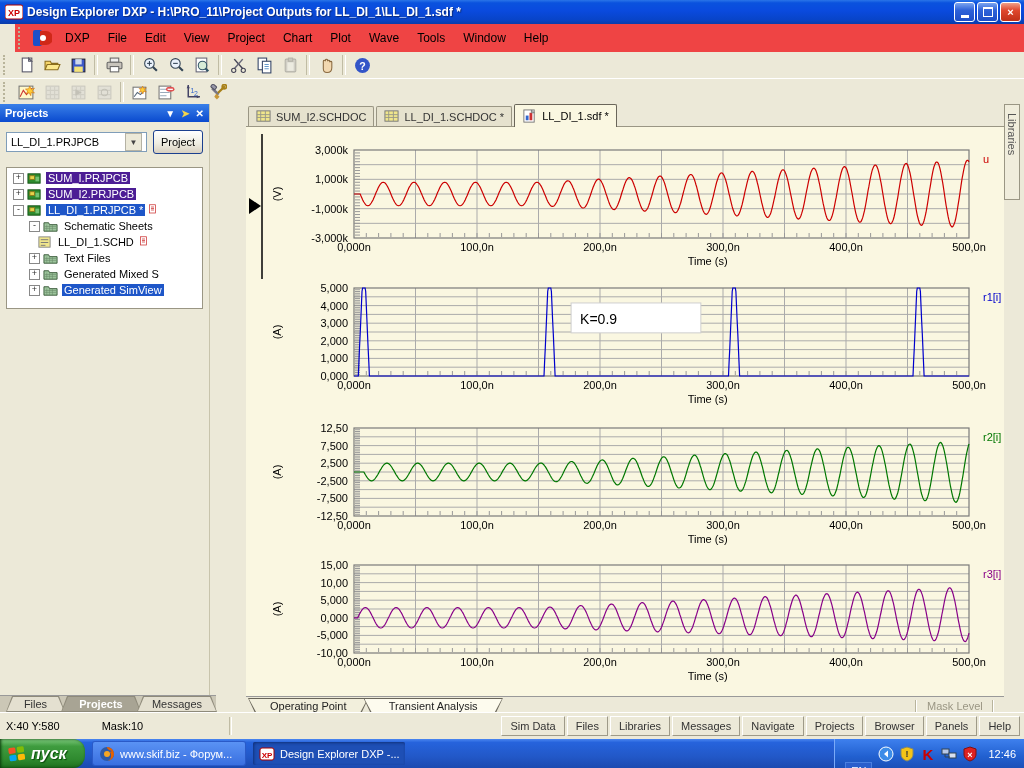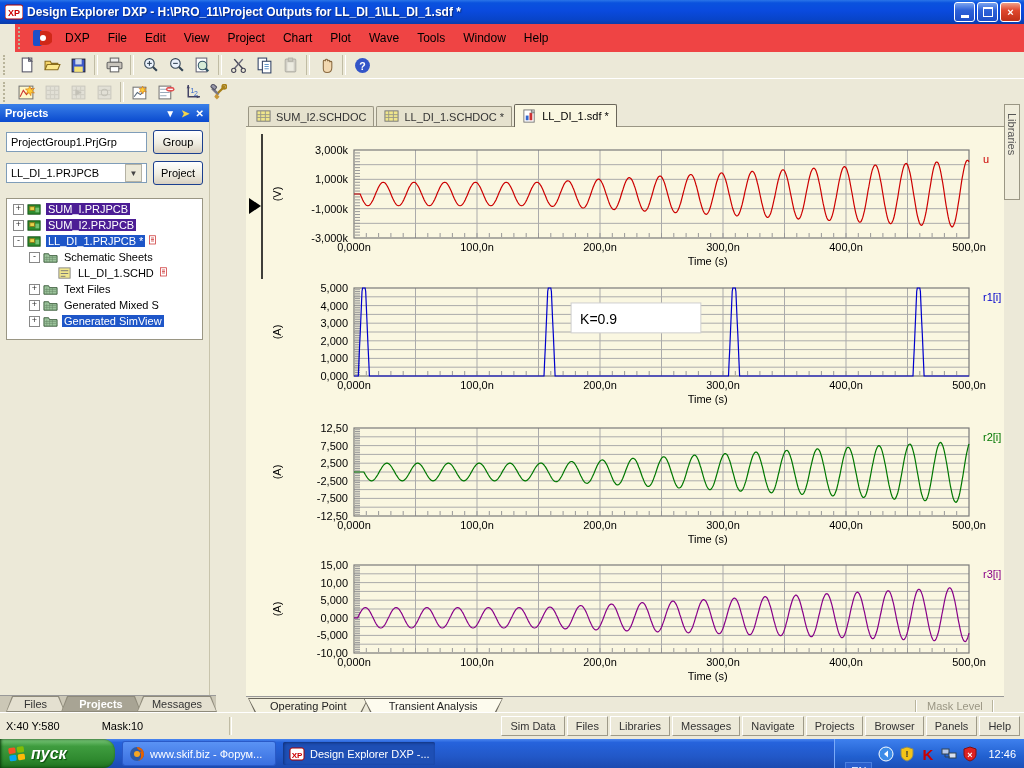--- a/index.html
+++ b/index.html
@@ -89,21 +89,21 @@
     border-top:1px solid #fff;display:flex;align-items:center;box-sizing:border-box;}
   .scoords{padding:0 6px;}  .sgrid{padding:0 6px;margin-left:30px;}
   .ssep{width:1px;height:18px;border-left:1px solid #c0bca4;border-right:1px solid #fff;}
   .sbuttons{margin-left:auto;display:flex;height:20px;margin-right:4px;}
   .sbtn{display:flex;align-items:center;padding:0 8px;margin-left:2px;color:#333;
     border:1px solid;border-color:#fff #9e9a88 #9e9a88 #fff;background:#ECE9D8;}
   
   .taskbar{position:absolute;left:0;top:739px;width:1024px;height:29px;
     background:linear-gradient(180deg,#4A86F0 0%,#2663DC 12%,#2258C8 60%,#1C4AB0 100%);
     display:flex;align-items:center;}
-  .startbtn{height:29px;width:115px;border-radius:0 12px 12px 0;display:flex;align-items:center;gap:5px;
+  .startbtn{height:29px;width:85px;border-radius:0 12px 12px 0;display:flex;align-items:center;gap:5px;
     background:linear-gradient(180deg,#7CC87C 0%,#3F9C3F 25%,#2F8A2F 70%,#1E701E 100%);
     box-shadow:1px 0 3px #0a3a0a inset;padding-left:8px;box-sizing:border-box;}
   .startbtn .stext{color:#fff;font-weight:bold;font-style:italic;font-size:16px;text-shadow:1px 1px 1px #0a4a0a;}
   .task{height:23px;width:152px;margin-left:8px;border-radius:2px;display:flex;align-items:center;gap:5px;
     padding:0 6px;box-sizing:border-box;color:#fff;
     background:linear-gradient(180deg,#5A92F4,#3A70E0);box-shadow:0 0 0 1px #2A5AC8;}
   .task.active{background:#1E4FB5;box-shadow:inset 1px 1px 3px #10307a;}
   .task .tlbl{white-space:nowrap;overflow:hidden;font-size:11px;}
   .tray{margin-left:auto;height:29px;display:flex;align-items:center;gap:6px;padding:0 8px 0 10px;
     background:linear-gradient(180deg,#3E80EE 0%,#2160D0 60%,#1C50B8 100%);border-left:1px solid #7AAAF8;}
@@ -321,26 +321,20 @@
     <div class="left-panel">
       <div class="panel-header">
         <span class="ph-title">Projects</span>
         <span class="ph-ic">▼</span>
         <span class="ph-ic" style="color:#F4D44C;">➤</span>
         <span class="ph-ic">✕</span>
       </div>
       <div class="panel-fields">
         <div class="prow">
           <div class="pfield">
-            <span>ProjectGroup1.PrjGrp</span>
-          </div>
-          <div class="pbtn">Group</div>
-        </div>
-        <div class="prow">
-          <div class="pfield">
             <span>LL_DI_1.PRJPCB</span>
             <span class="dd">▼</span>
           </div>
           <div class="pbtn">Project</div>
         </div>
       </div>
       <div class="tree-box" id="project-tree">
           <div class="trow sel-light" style="padding-left: 6px;">
             <span class="texp">+</span>
             <span class="ticon">
@@ -383,21 +377,21 @@
           <div class="trow" style="padding-left: 22px;">
             <span class="texp">-</span>
             <span class="ticon">
               <svg width="15" height="15" viewBox="0 0 16 16">
                 <path d="M1 13V4h5l1 2h8v7z" fill="#9CC49C" stroke="#3a5a3a"></path>
                 <path d="M2 8h12M2 10h12M4 6v7M7 6v7M10 6v7" stroke="#6a8a6a" stroke-width=".6"></path>
               </svg>
             </span>
             <span class="tlabel">Schematic Sheets</span>
           </div>
-          <div class="trow" style="padding-left: 38px;">
+          <div class="trow" style="padding-left: 18px;">
             <span style="width: 12px; flex: 0 0 auto;"></span>
             <span class="ticon">
               <svg width="15" height="15" viewBox="0 0 16 16">
                 <rect x="2" y="2" width="12" height="11" fill="#F0E68C" stroke="#888"></rect>
                 <path d="M4 5h8M4 8h8M4 11h5" stroke="#777"></path>
               </svg>
             </span>
             <span class="tlabel">LL_DI_1.SCHD</span>
             <span class="modicon">
               <svg width="12" height="12" viewBox="0 0 16 16">

